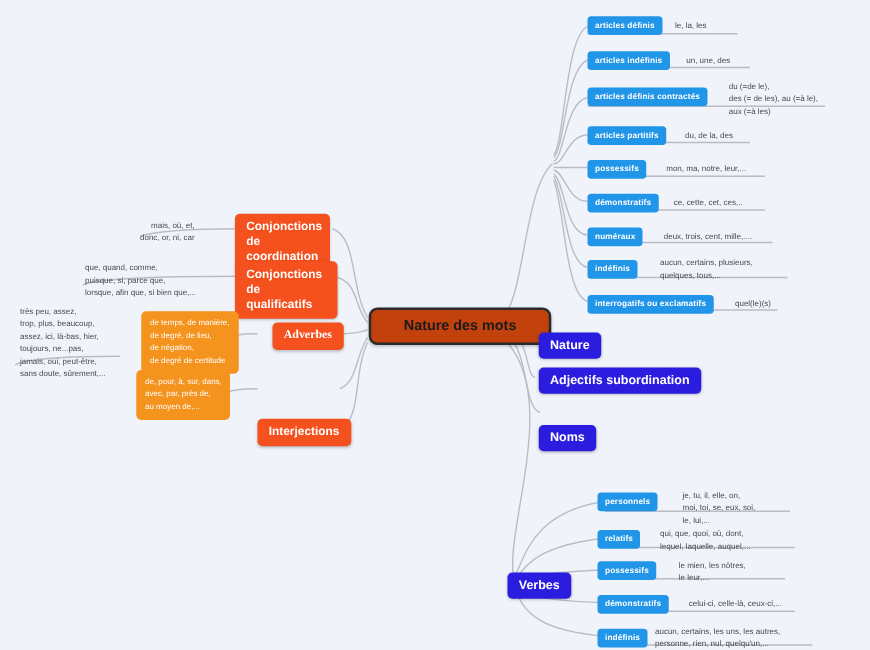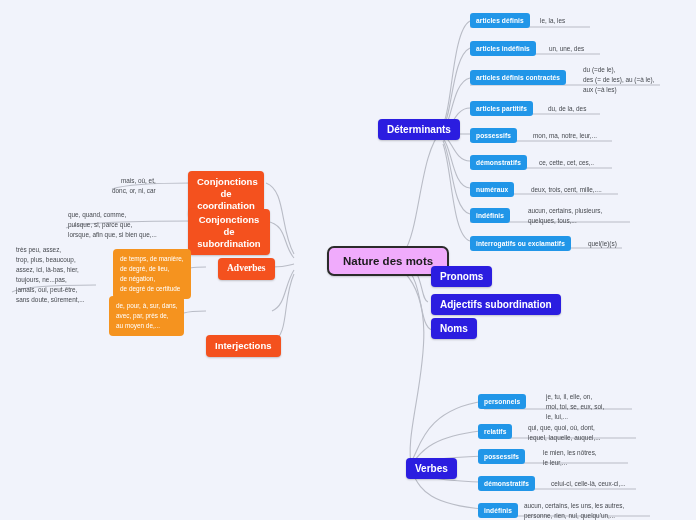--- a/index.html
+++ b/index.html
@@ -11,29 +11,28 @@
     overflow: hidden;
     position: relative;
   }
   #canvas { position: absolute; inset: 0; width: 696px; height: 520px; }
   #links { position: absolute; left: 0; top: 0; width: 696px; height: 520px; pointer-events: none; }
 
   .node { position: absolute; white-space: nowrap; }
 
   
   .root {
-    background: #f0abfc;
+    background: #c2410c;
     border: 2px solid #2b2b2b;
     border-radius: 7px;
     color: #1b1b1b;
     font-weight: bold;
     font-size: 11.5px;
-    padding: 7px 14px;
+    padding: 7px 26px;
     box-shadow: 0 1px 2px rgba(0,0,0,.18);
-    margin-left: 32px;
   }
 
   
   .purple {
     background: #2b1de0;
     color: #ffffff;
     font-weight: bold;
     font-size: 10px;
     border-radius: 4px;
     padding: 5px 9px;
@@ -43,21 +42,20 @@
   
   .orange {
     background: #f4511e;
     color: #ffffff;
     font-weight: bold;
     font-size: 9.5px;
     border-radius: 4px;
     padding: 5px 9px;
     line-height: 1.25;
     box-shadow: 0 1px 2px rgba(0,0,0,.2);
-    text-align: center;
   }
   .orange.two-line { white-space: normal; width: 76px; }
 
   
   .blue {
     background: #2196e8;
     color: #ffffff;
     font-weight: bold;
     font-size: 6.6px;
     border-radius: 3px;
@@ -140,21 +138,20 @@
       <path d="M192,183 C176,183 130,183 112,189"></path>
       <path d="M192,221 C176,221 80,221 66,228"></path>
       <path d="M206,267 C198,267 196,267 190,268"></path>
       <path d="M96,285 C80,285 24,285 12,292"></path>
       <path d="M206,311 C196,311 190,311 184,313"></path>
     </g>
   </svg>
 
   <div class="node root" style="left:295px; top:246px;">Nature des mots</div>
 
-  <div class="node purple" style="left:378px; top:119px;">Déterminants</div>
 
   <div class="node blue" style="left:470px; top:13px;">articles définis</div>
   <div class="node ex" style="left:540px; top:16px;">le, la, les</div>
 
   <div class="node blue" style="left:470px; top:41px;">articles indéfinis</div>
   <div class="node ex" style="left:549px; top:44px;">un, une, des</div>
 
   <div class="node blue" style="left:470px; top:70px;">articles définis contractés</div>
   <div class="node ex" style="left:583px; top:65px;">du (=de le),
 des (= de les), au (=à le),
@@ -172,23 +169,23 @@
   <div class="node blue" style="left:470px; top:182px;">numéraux</div>
   <div class="node ex" style="left:531px; top:185px;">deux, trois, cent, mille,....</div>
 
   <div class="node blue" style="left:470px; top:208px;">indéfinis</div>
   <div class="node ex" style="left:528px; top:206px;">aucun, certains, plusieurs,
 quelques, tous,...</div>
 
   <div class="node blue" style="left:470px; top:236px;">interrogatifs ou exclamatifs</div>
   <div class="node ex" style="left:588px; top:239px;">quel(le)(s)</div>
 
-  <div class="node purple" style="left:431px; top:266px;">Pronoms</div>
+  <div class="node purple" style="left:431px; top:266px;">Nature</div>
   <div class="node purple" style="left:431px; top:294px;">Adjectifs subordination</div>
-  <div class="node purple" style="left:431px; top:318px;">Noms</div>
+  <div class="node purple" style="left:431px; top:340px;">Noms</div>
 
   <div class="node purple" style="left:406px; top:458px;">Verbes</div>
 
   <div class="node blue" style="left:478px; top:394px;">personnels</div>
   <div class="node ex" style="left:546px; top:392px;">je, tu, il, elle, on,
 moi, toi, se, eux, soi,
 le, lui,...</div>
 
   <div class="node blue" style="left:478px; top:424px;">relatifs</div>
   <div class="node ex" style="left:528px; top:423px;">qui, que, quoi, où, dont,
@@ -204,21 +201,21 @@
   <div class="node blue" style="left:478px; top:503px;">indéfinis</div>
   <div class="node ex" style="left:524px; top:501px;">aucun, certains, les uns, les autres,
 personne, rien, nul, quelqu'un,...</div>
 
   <div class="node orange two-line" style="left:188px; top:171px; white-space:pre-line;">Conjonctions de
 coordination</div>
   <div class="node ex right" style="left:112px; top:176px;">mais, où, et,
 donc, or, ni, car</div>
 
   <div class="node orange two-line" style="left:188px; top:209px; white-space:pre-line; width:82px;">Conjonctions
-de subordination</div>
+de qualificatifs</div>
   <div class="node ex" style="left:68px; top:210px;">que, quand, comme,
 puisque, si, parce que,
 lorsque, afin que, si bien que,...</div>
 
   <div class="node orange" style="left:218px; top:258px;font-family:Liberation Serif, serif;">Adverbes</div>
   <div class="node orangebox" style="left:113px; top:249px;">de temps, de manière,
 de degré, de lieu,
 de négation,
 de degré de certitude</div>
   <div class="node ex" style="left:16px; top:245px;">très peu, assez,

